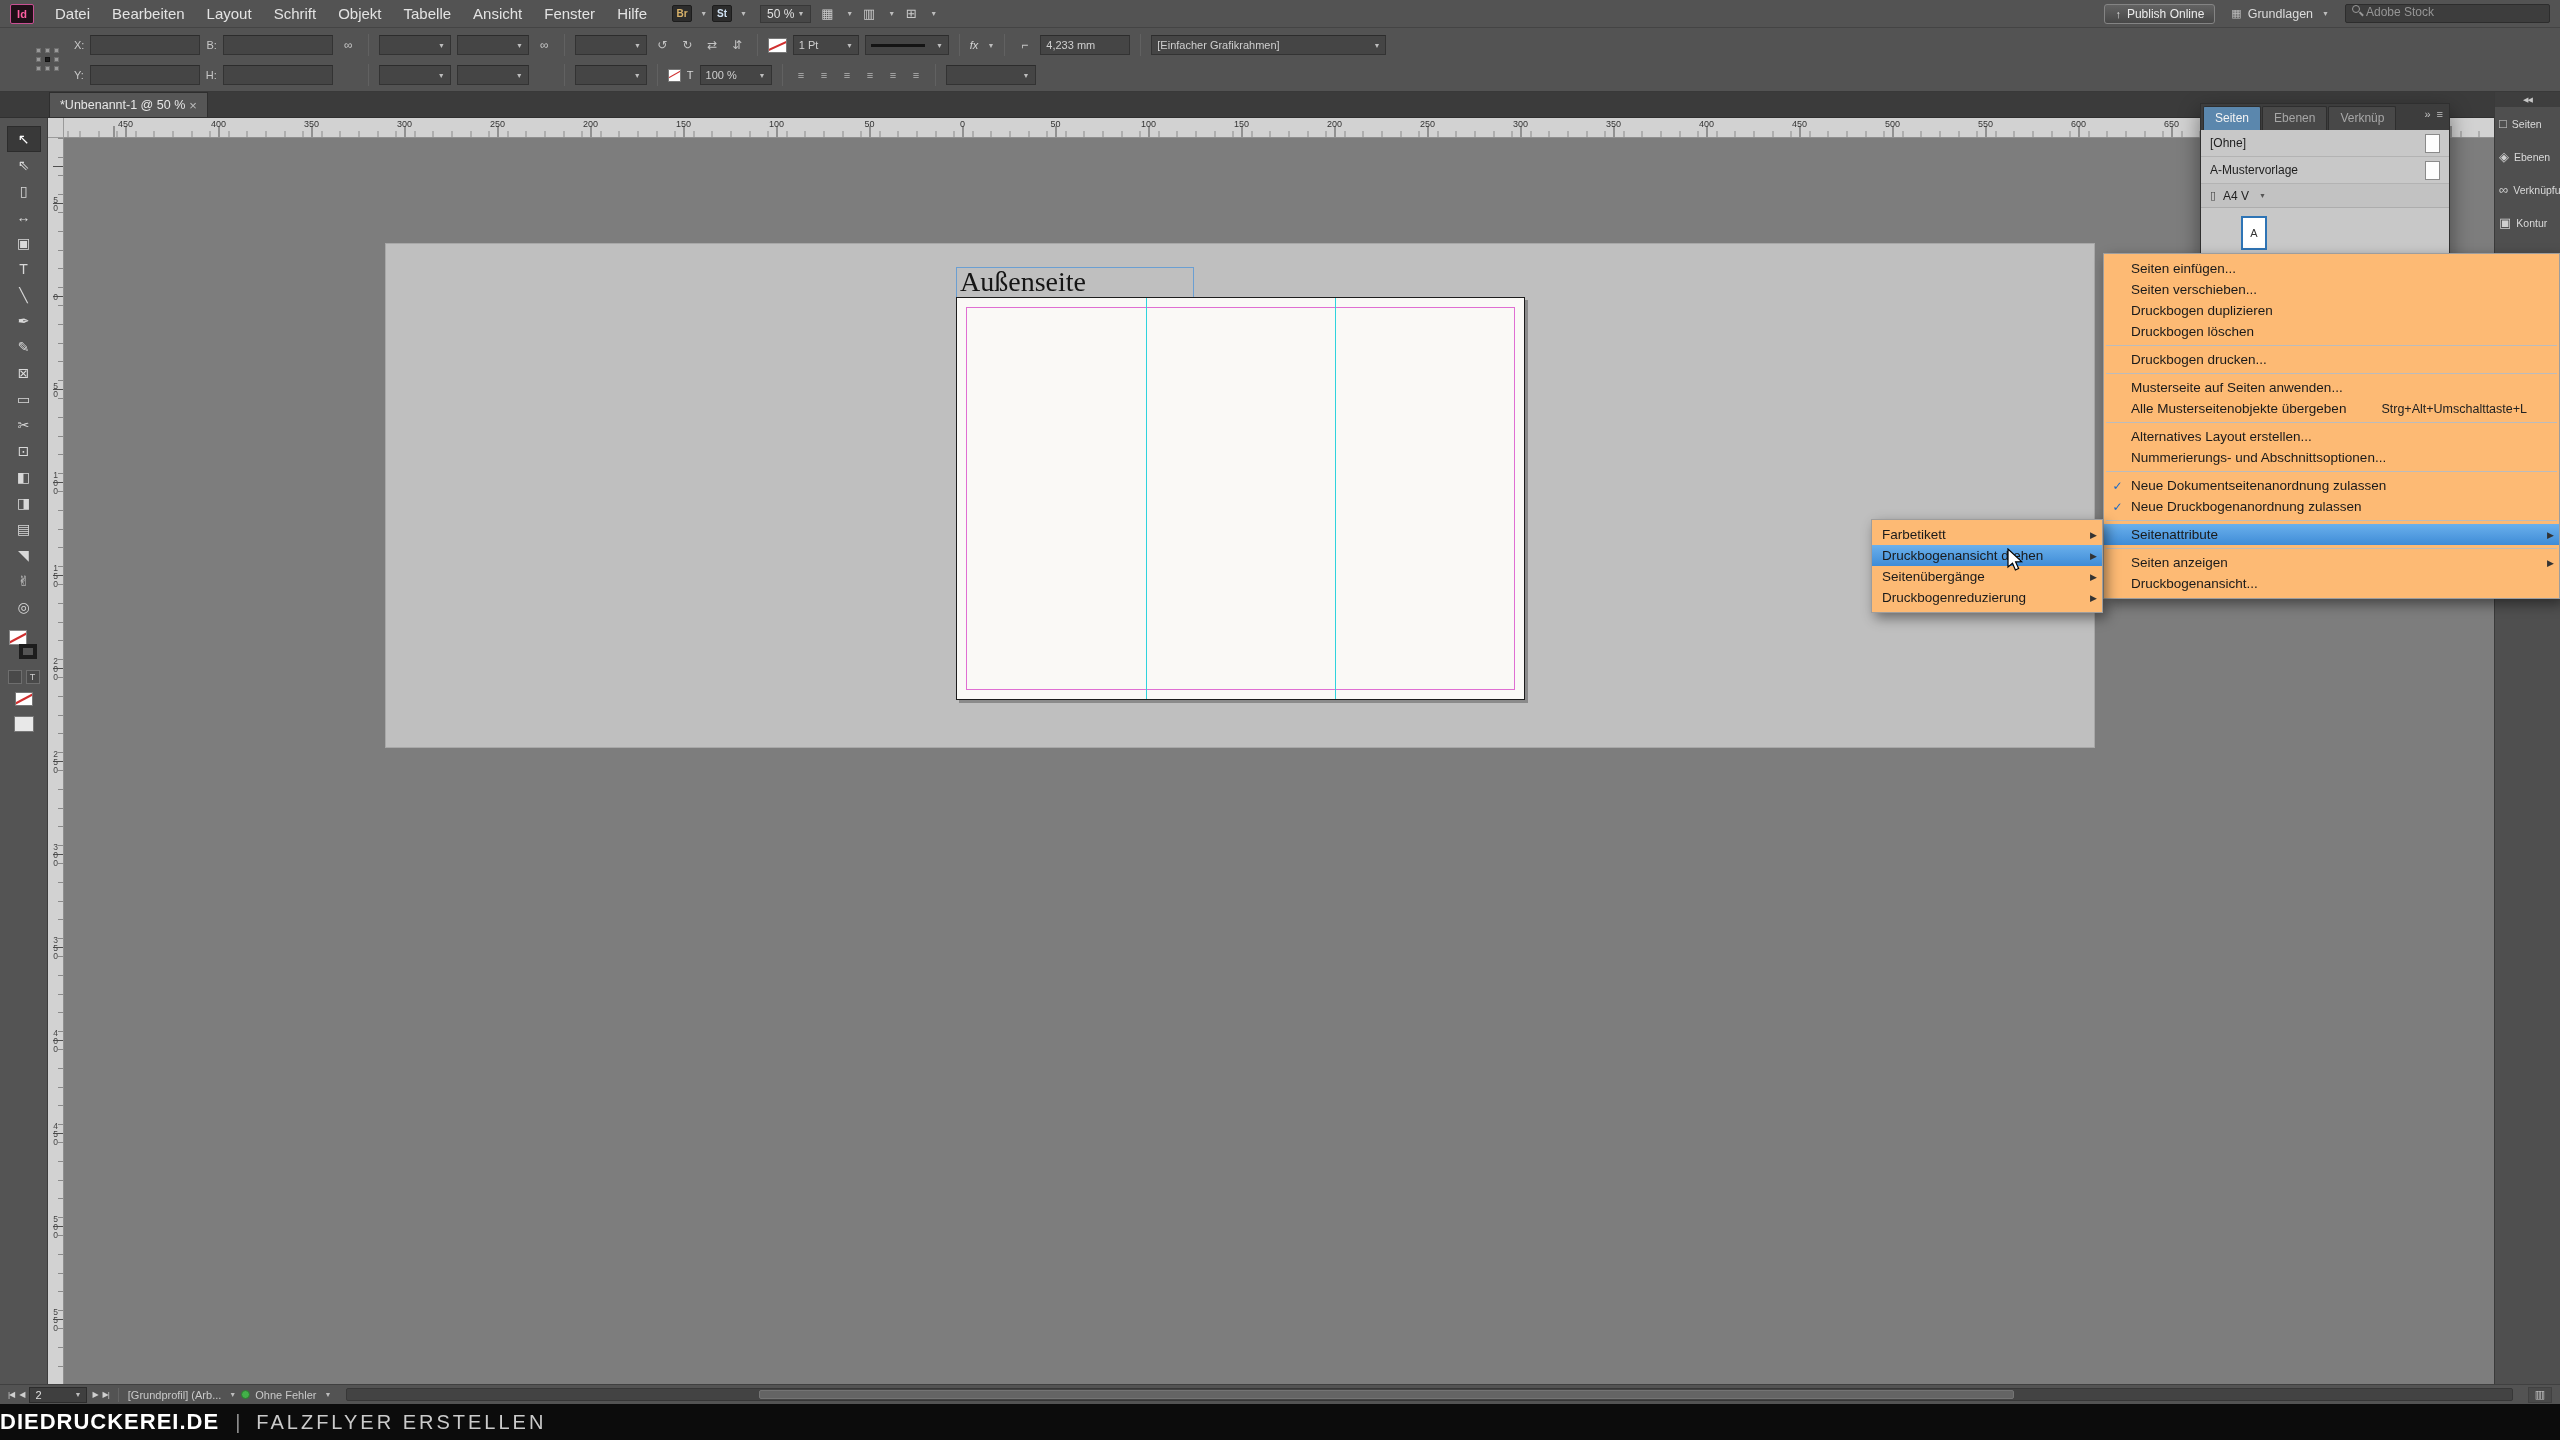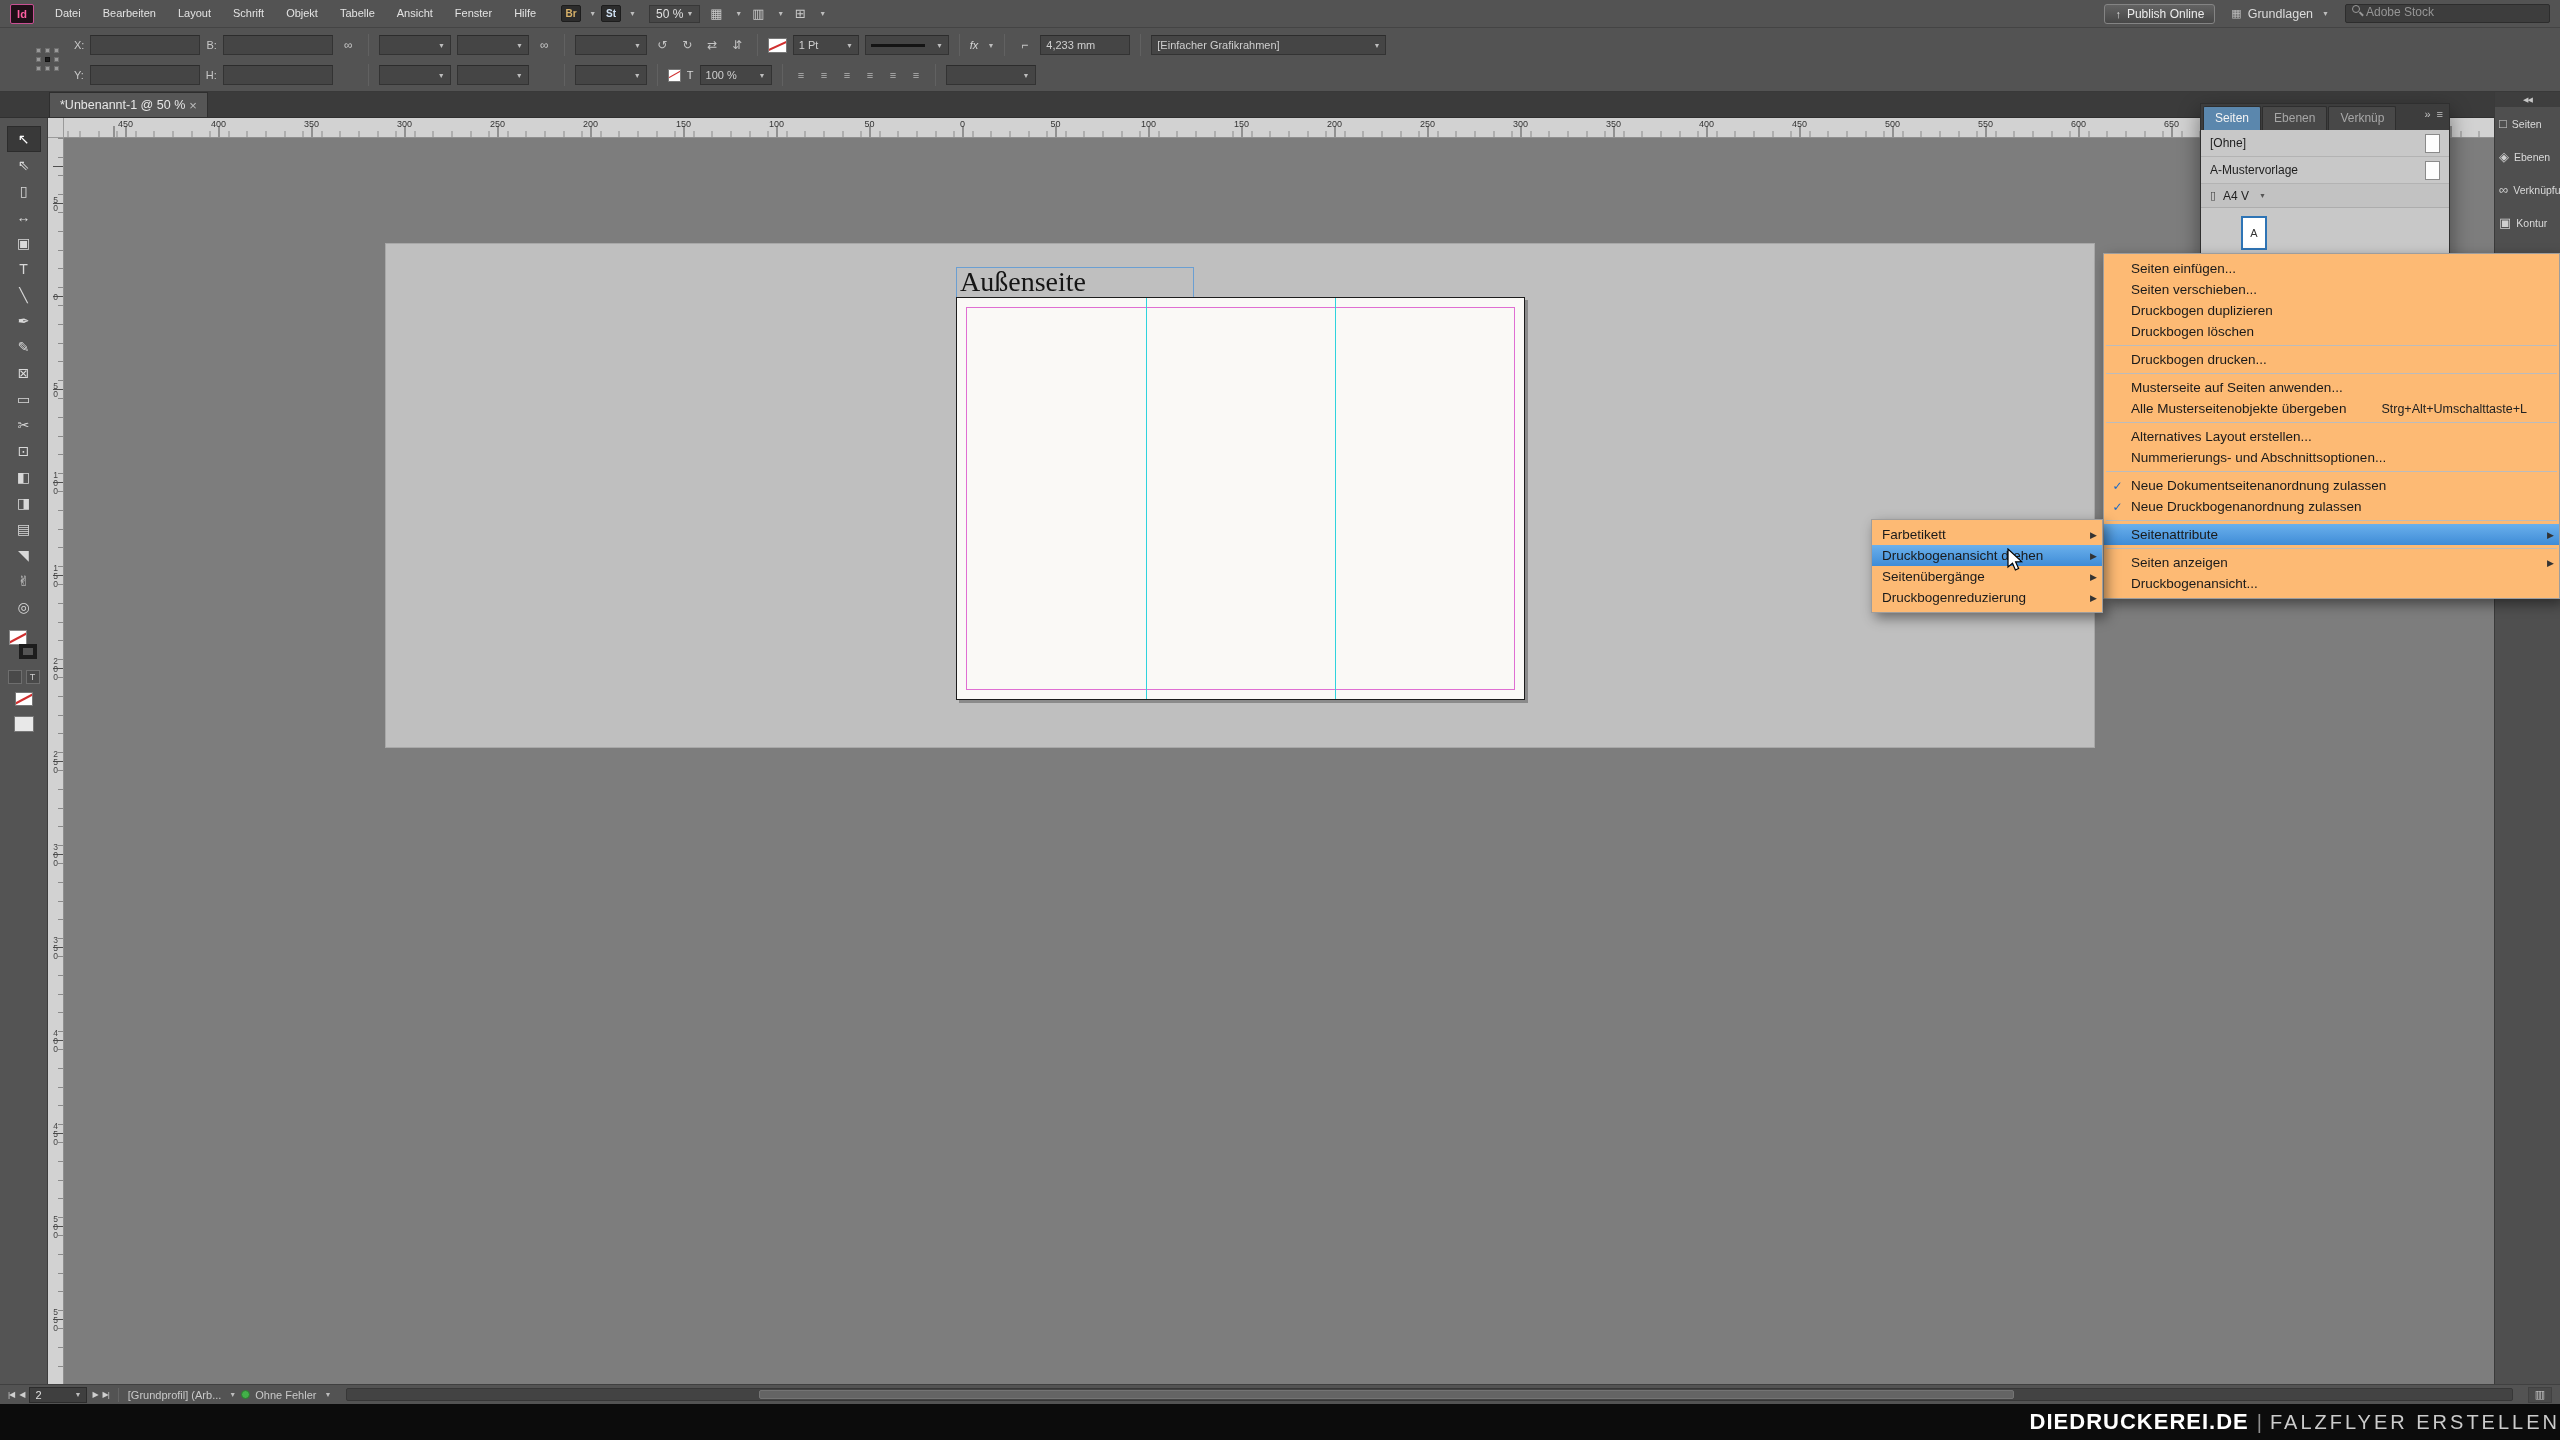--- a/index.html
+++ b/index.html
@@ -3,21 +3,21 @@
 <meta charset="utf-8">
 <style>
 *{box-sizing:border-box;margin:0;padding:0}
 html,body{width:2560px;height:1440px;overflow:hidden}
 body{position:relative;background:#535353;font-family:"Liberation Sans","DejaVu Sans",sans-serif;color:#ddd}
 
 
 .menubar{position:absolute;left:0;top:0;right:0;height:28px;background:#535353;border-bottom:1px solid #444;display:flex;align-items:center;padding:0 10px;z-index:12}
 .id-logo{width:24px;height:20px;background:#1f1018;border:1px solid #c94f93;color:#ff5fa2;font-weight:bold;font-size:11px;display:flex;align-items:center;justify-content:center;border-radius:2px;margin-right:10px}
 .menus{display:flex}
-.menu-top{padding:0 11px;font-size:11px;color:#e3e3e3;line-height:27px;white-space:nowrap}
+.menu-top{padding:0 11px;font-size:15px;color:#e3e3e3;line-height:27px;white-space:nowrap}
 .tb-group{display:flex;align-items:center;gap:5px;margin-left:14px}
 .badge{min-width:20px;height:17px;background:#2c2c2c;border:1px solid #1d1d1d;color:#d8b26a;font-size:10px;font-weight:bold;display:flex;align-items:center;justify-content:center;border-radius:2px;padding:4px 2px}
 .badge.st{color:#cfe0f2}
 .dd{font-size:7px;color:#bdbdbd;margin-left:3px}
 .zoom-box{display:flex;align-items:center;height:18px;padding:0 6px;background:#474747;border:1px solid #383838;font-size:12px;color:#e0e0e0;margin-left:8px}
 .mb-ic{width:22px;height:19px;display:flex;align-items:center;justify-content:center;color:#c9c9c9;font-size:13px}
 .mb-right{margin-left:auto;display:flex;align-items:center;gap:16px}
 .publish{display:flex;align-items:center;gap:6px;height:20px;padding:0 10px;border-radius:3px;border:1px solid #848484;background:linear-gradient(#636363,#484848);color:#ececec;font-size:12px}
 .pub-ic{font-size:11px;color:#ddd}
 .workspace{display:flex;align-items:center;gap:6px;font-size:12.5px;color:#dcdcdc}
@@ -139,21 +139,21 @@
 .nav-g{font-size:8px;color:#cfcfcf;letter-spacing:-1px}
 .page-fld{width:58px;height:16px;background:#3f3f3f;border:1px solid #2c2c2c;display:flex;align-items:center;padding:0 5px;color:#e0e0e0;font-size:11px}
 .page-fld .dd{margin-left:auto}
 .s-sep{width:1px;height:14px;background:#3c3c3c;border-right:1px solid #646464;margin:0 4px}
 .pf-dot{width:9px;height:9px;border-radius:50%;background:#43b049;border:1px solid #2c7b31;flex:0 0 auto}
 .hscroll{flex:1;height:13px;margin:0 10px;background:#434343;border:1px solid #373737;border-radius:2px;position:relative}
 .hthumb{position:absolute;left:19%;width:58%;top:1px;bottom:1px;background:#646464;border:1px solid #747474;border-radius:2px}
 .sb-btn{width:24px;height:16px;display:flex;align-items:center;justify-content:center;color:#c6c6c6;border:1px solid #414141;background:#4a4a4a;font-size:11px}
 
 
-.footer{position:absolute;left:0;right:0;bottom:0;height:36px;background:#0c0c0c;display:flex;align-items:center;justify-content:flex-end;gap:8px;z-index:9}
+.footer{position:absolute;left:0;right:0;bottom:0;height:36px;background:#0c0c0c;display:flex;align-items:center;justify-content:flex-start;gap:16px;z-index:9}
 .f-brand{font-size:22px;font-weight:800;color:#fff;letter-spacing:1px}
 .f-div{color:#8f8f8f;font-size:20px}
 .f-sub{font-size:20px;color:#cbcbcb;letter-spacing:3px}
 
 
 .cursor{position:absolute;left:2004px;top:548px;z-index:40}
 </style>
 </head>
 <body>
 

